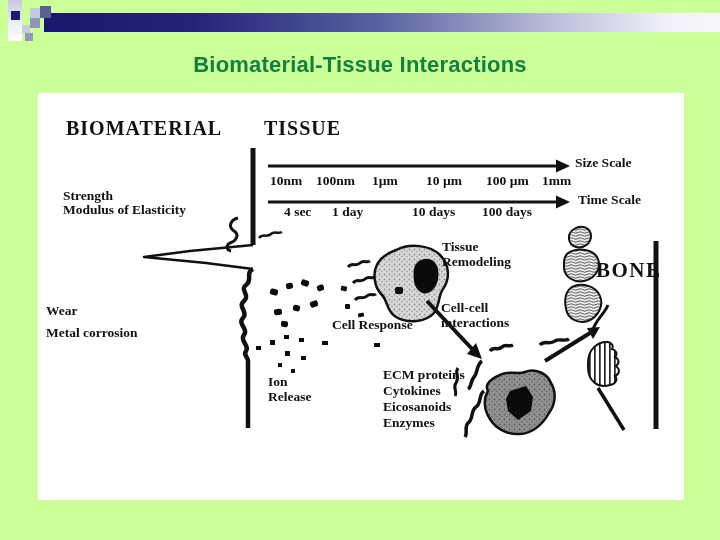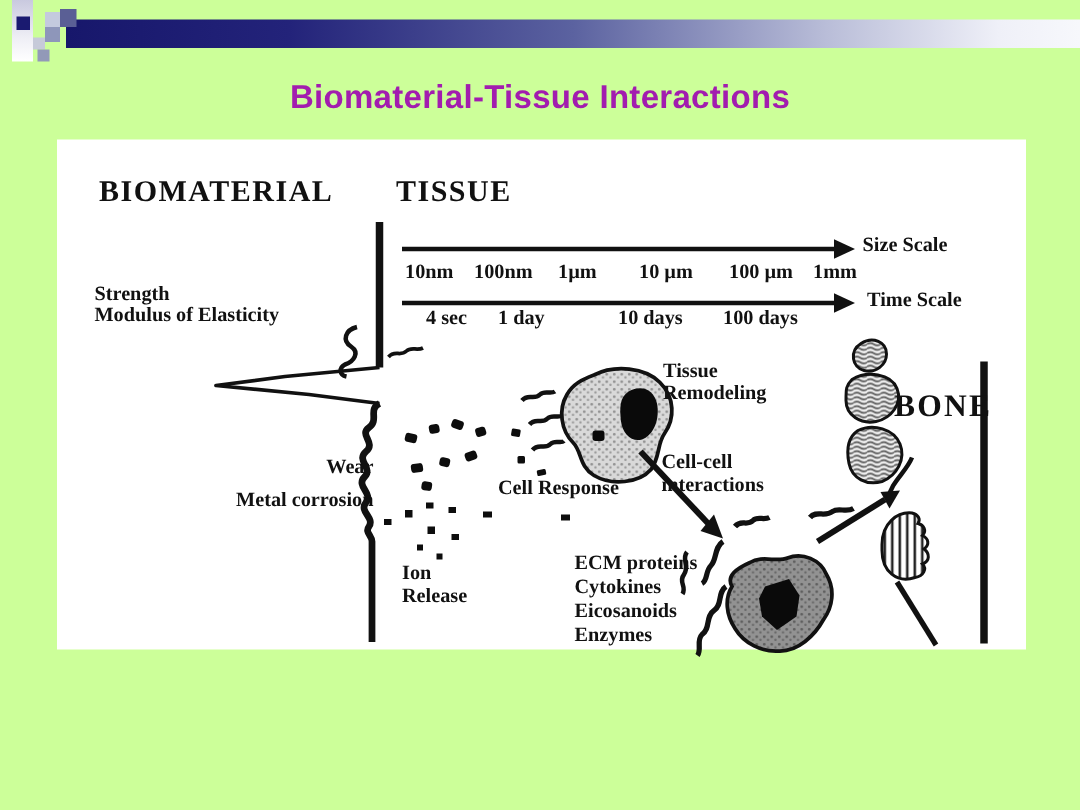--- a/index.html
+++ b/index.html
@@ -11,31 +11,31 @@
   
   .vbar{position:absolute;left:8px;top:0;width:14px;height:41px;
     background:linear-gradient(180deg,#c9c9df 0%,#eeeef5 60%,#ffffff 100%);}
   .hbar{position:absolute;left:44px;top:13px;right:0;height:19px;
     background:linear-gradient(90deg,#17176b 0%,#23237a 22%,#5b62a0 50%,#b9bdd8 75%,#eff0f8 92%,#f7f8fc 100%);}
   .sq{position:absolute;}
   
   .title{
     position:absolute;left:0;right:0;top:52px;text-align:center;
     font-family:"Liberation Sans", sans-serif;font-weight:bold;
-    font-size:22px;color:#a21caf;letter-spacing:0.2px;
+    font-size:22px;color:#15803d;letter-spacing:0.2px;
   }
   
-  .panel{position:absolute;left:38px;top:93px;width:646px;height:340px;background:#ffffff;}
+  .panel{position:absolute;left:38px;top:93px;width:646px;height:407px;background:#ffffff;}
   .panel svg{position:absolute;left:0;top:0;}
   .lbl{
     position:absolute;color:#111;font-weight:bold;font-size:13.5px;
     line-height:1.12;white-space:pre-line;
   }
   .hdr{font-size:20px;letter-spacing:1px;}
-  .right-align{text-align:right;width:185px;left:26px;}
+  .right-align{width:185px;left:8px;}
   .bone-lbl{font-size:21px;letter-spacing:1.5px;}
 </style>
 </head>
 <body>
 
 <div class="vbar"></div>
 <div class="hbar"></div>
 <div class="sq" style="left:11px;top:11px;width:9px;height:9px;background:#1a1a70"></div>
 <div class="sq" style="left:30px;top:8px;width:10px;height:10px;background:#c4cade"></div>
 <div class="sq" style="left:40px;top:6px;width:11px;height:12px;background:#5a5f95"></div>

